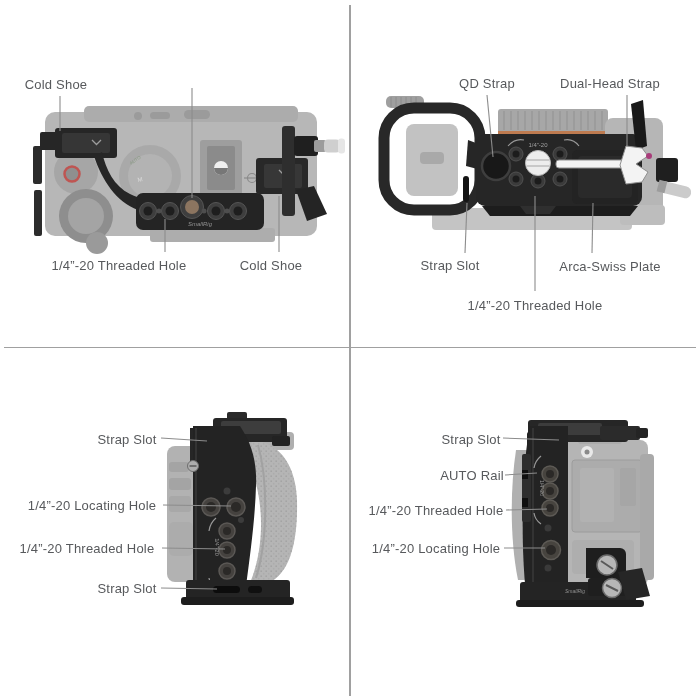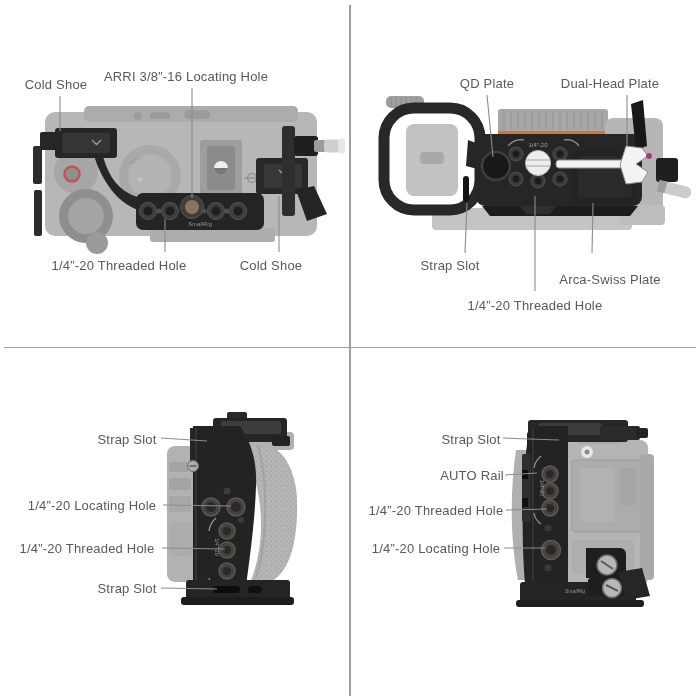--- a/index.html
+++ b/index.html
@@ -90,21 +90,20 @@
         <path d="M296,190 L314,186 L327,214 L307,221 Z" fill="#242424"></path>
       </g>
       <g>
         <line class="leader" x1="60" y1="96" x2="60" y2="131"></line>
         <line class="leader" x1="192" y1="88" x2="192" y2="198"></line>
         <line class="leader" x1="165" y1="219" x2="165" y2="252"></line>
         <line class="leader" x1="279" y1="196" x2="279" y2="252"></line>
       </g>
     </svg>
     <div class="lbl" style="left:56px;top:84px">Cold Shoe</div>
-    <div class="lbl" style="left:186px;top:76px">ARRI 3/8”-16 Locating Hole</div>
     <div class="lbl" style="left:119px;top:265px">1/4”-20 Threaded Hole</div>
     <div class="lbl" style="left:271px;top:265px">Cold Shoe</div>
   </section>
 
   <section class="quad" style="left:350px;top:0">
     <svg width="350" height="350" viewBox="0 0 350 350">
       <g>
         <rect x="148" y="109" width="110" height="26" rx="3" fill="#A7A7A7"></rect>
         <path d="M154,111 V130 M161,111 V130 M168,111 V130 M175,111 V130 M182,111 V130 M189,111 V130 M196,111 V130 M203,111 V130 M210,111 V130 M217,111 V130 M224,111 V130 M231,111 V130 M238,111 V130 M245,111 V130 M252,111 V130" stroke="#949494" stroke-width="2" opacity="0.55"></path>
         <rect x="148" y="131" width="110" height="4.5" fill="#BE7B50"></rect>
@@ -158,24 +157,24 @@
         </g>
       </g>
       <g>
         <line class="leader" x1="137" y1="95" x2="143" y2="157"></line>
         <line class="leader" x1="277" y1="95" x2="277" y2="146"></line>
         <line class="leader" x1="115" y1="253" x2="117" y2="203"></line>
         <line class="leader" x1="242" y1="253" x2="243" y2="203"></line>
         <line class="leader" x1="185" y1="196" x2="185" y2="291"></line>
       </g>
     </svg>
-    <div class="lbl" style="left:137px;top:83px">QD Plate</div>
-    <div class="lbl" style="left:260px;top:83px">Dual-Head Plate</div>
+    <div class="lbl" style="left:137px;top:83px">QD Strap</div>
+    <div class="lbl" style="left:260px;top:83px">Dual-Head Strap</div>
     <div class="lbl" style="left:100px;top:265px">Strap Slot</div>
-    <div class="lbl" style="left:260px;top:279px">Arca-Swiss Plate</div>
+    <div class="lbl" style="left:260px;top:266px">Arca-Swiss Plate</div>
     <div class="lbl" style="left:185px;top:305px">1/4”-20 Threaded Hole</div>
   </section>
 
   <section class="quad" style="left:0;top:350px">
     <svg width="350" height="350" viewBox="0 0 350 350">
       <defs>
         <pattern id="gripdots" width="5" height="5" patternUnits="userSpaceOnUse">
           <circle cx="1.2" cy="1.2" r="0.9" fill="#9D9D9D"></circle>
           <circle cx="3.7" cy="3.7" r="0.9" fill="#A8A8A8"></circle>
         </pattern>

